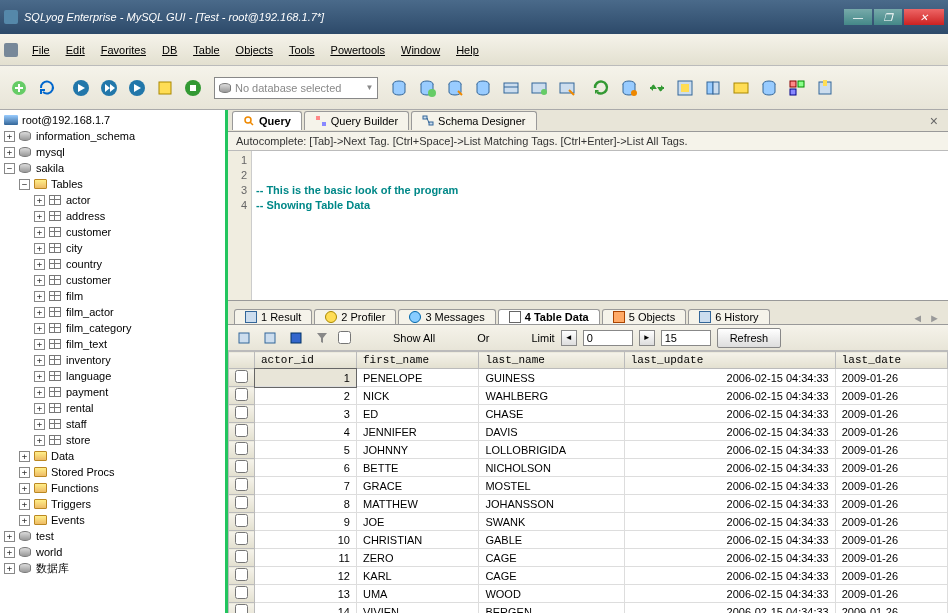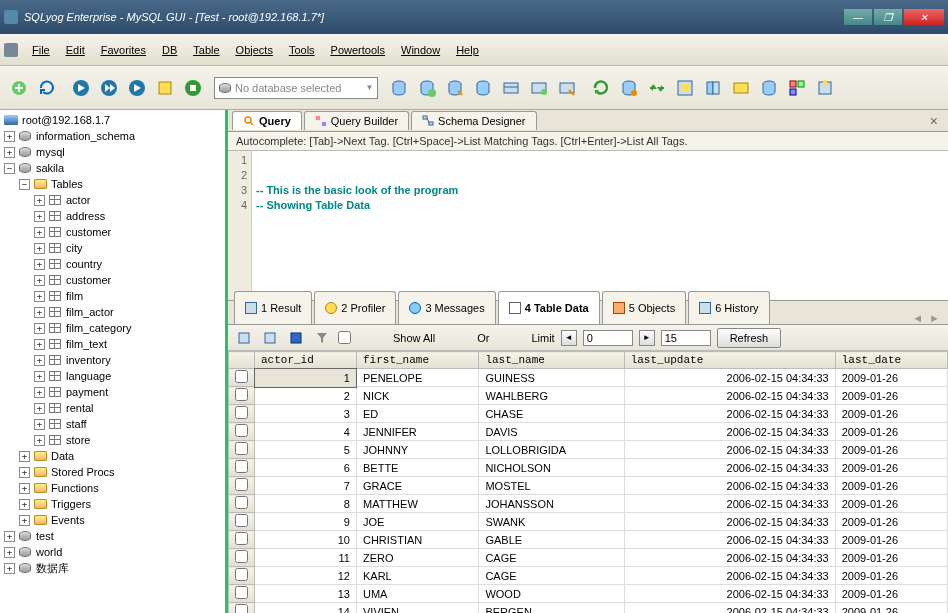--- a/index.html
+++ b/index.html
@@ -58,21 +58,21 @@
 .hint { padding: 3px 8px; background: #f5f3ea; border-bottom: 1px solid #bbb; font-size: 11px; color: #333; }
 
 
 .editor { background: #fff; height: 150px; display: flex; font-family: "Courier New", monospace; font-size: 12px; border-bottom: 1px solid #999; }
 .gutter { width: 24px; background: #f0ede0; border-right: 1px solid #ccc; text-align: right; padding: 2px 4px 0 0; color: #666; line-height: 15px; }
 .code { padding: 2px 4px; line-height: 15px; font-weight: bold; }
 .comment { color: #088; }
 
 
 .rtabs { height: 24px; display: flex; align-items: flex-end; background: #e8e5d8; padding: 0 6px; border-bottom: 1px solid #999; gap: 2px; }
-.rtab { padding: 10px 10px; background: #f5f3ea; border: 1px solid #999; border-bottom: none; border-radius: 3px 3px 0 0; display: flex; align-items: center; gap: 4px; cursor: pointer; }
+.rtab { padding: 1px 10px; background: #f5f3ea; border: 1px solid #999; border-bottom: none; border-radius: 3px 3px 0 0; display: flex; align-items: center; gap: 4px; cursor: pointer; }
 .rtab.active { background: #fff; font-weight: bold; }
 .rtab .ico { width: 12px; height: 12px; display: inline-block; }
 .rtabs .nav-arrows { margin-left: auto; display: flex; gap: 2px; color: #999; }
 .rtabs .nav-arrows span { cursor: pointer; padding: 0 2px; }
 
 
 .rtoolbar { height: 26px; background: linear-gradient(#f5f3ea,#e8e5d8); display: flex; align-items: center; padding: 0 6px; gap: 6px; border-bottom: 1px solid #bbb; }
 .rtoolbar .rbtn { width: 20px; height: 20px; display: flex; align-items: center; justify-content: center; cursor: pointer; border: 1px solid transparent; border-radius: 2px; }
 .rtoolbar input[type="checkbox"] { margin: 0; }
 .rtoolbar .lbl { font-size: 11px; margin-left: 36px; }

